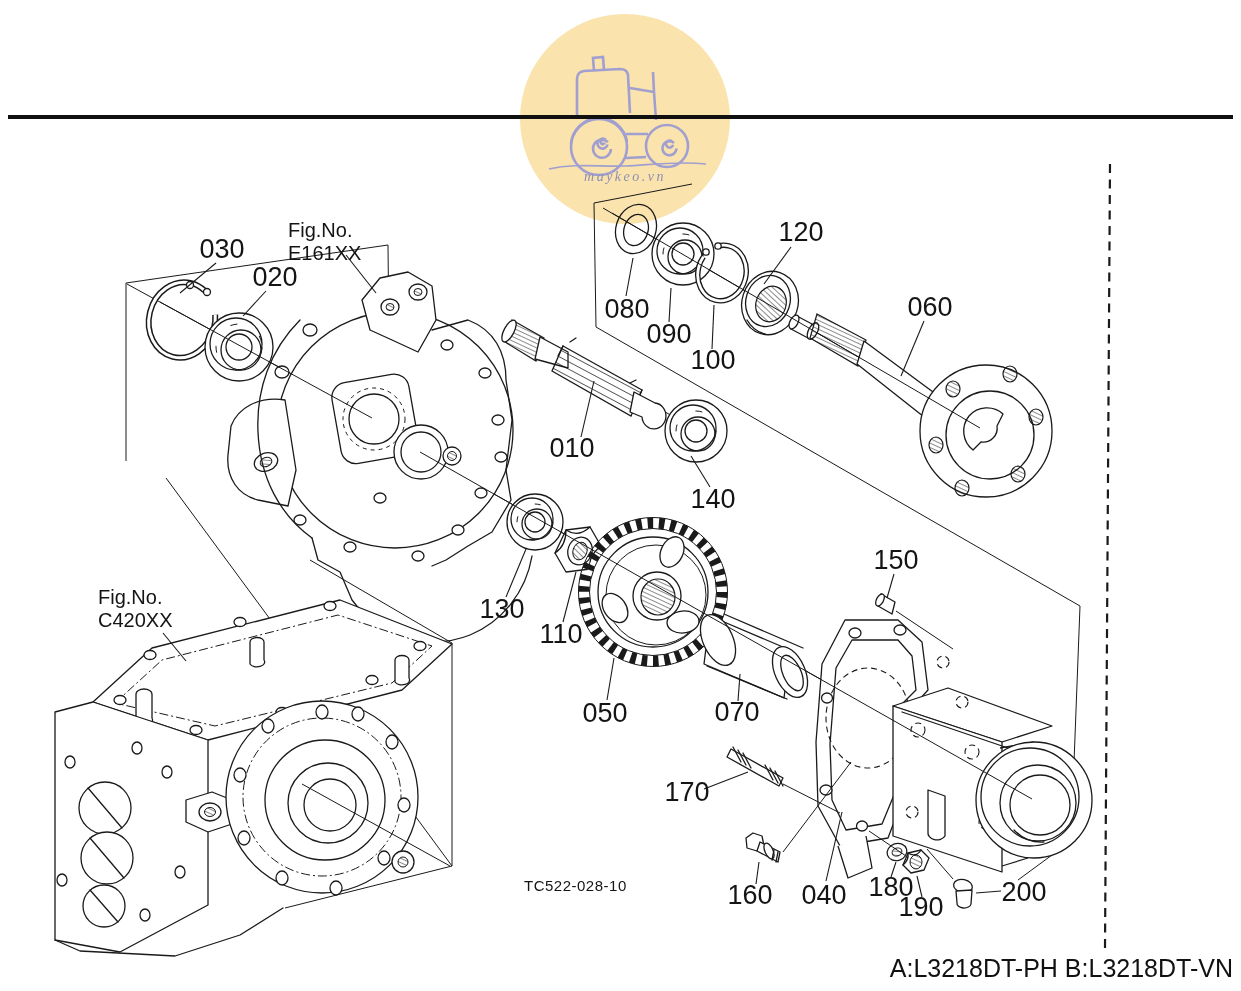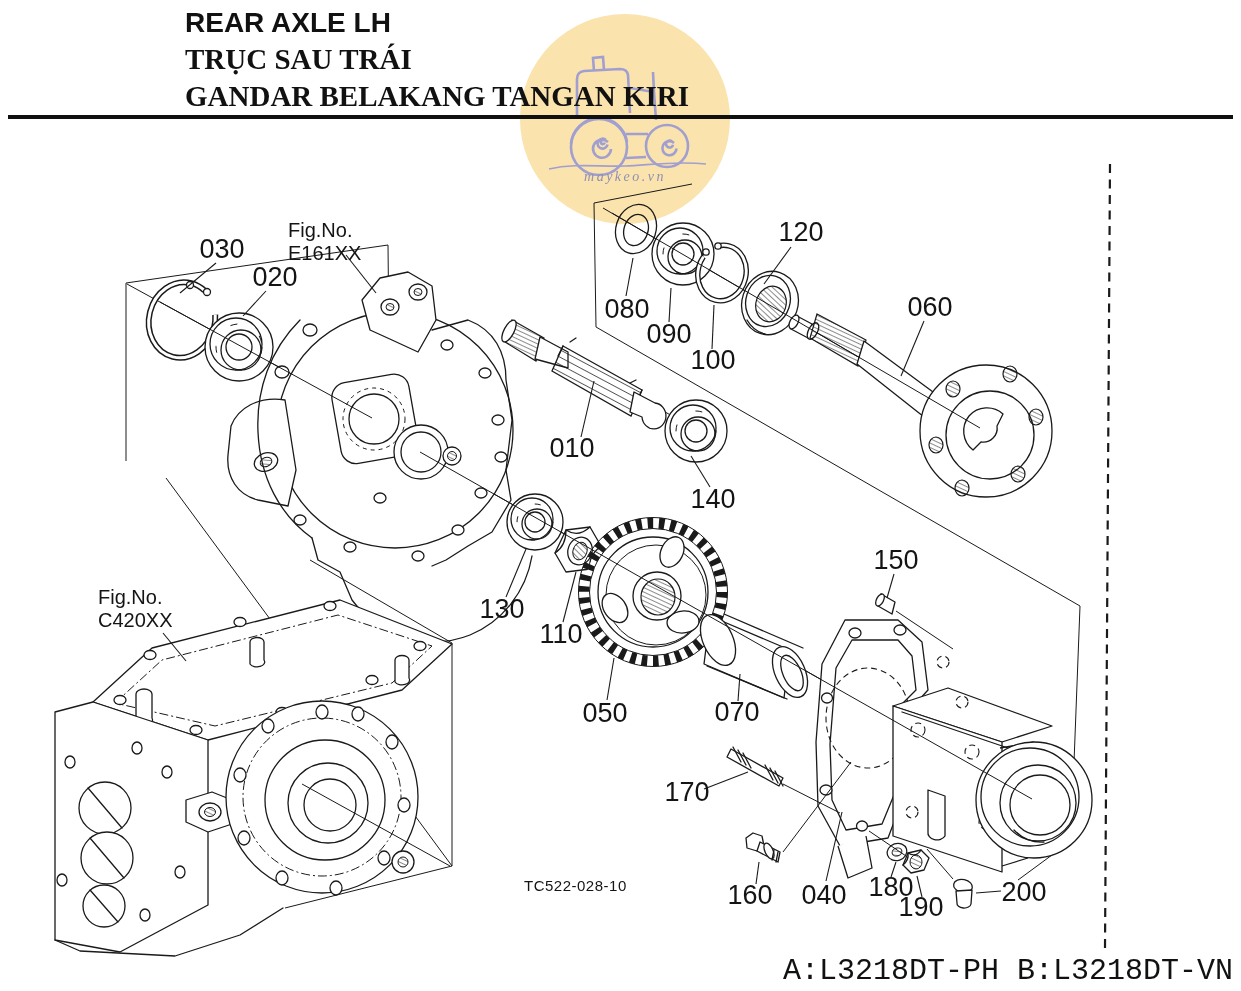--- a/index.html
+++ b/index.html
@@ -9,22 +9,22 @@
   
   .hdr-code{position:absolute;left:20px;top:34px;font-size:46px;font-weight:bold;
             letter-spacing:-1px;font-family:"Liberation Sans",sans-serif;z-index:5;}
   .hdr-l1{position:absolute;left:185px;top:7px;font-size:28px;font-weight:bold;
           font-family:"Liberation Sans",sans-serif;z-index:5;}
   .hdr-l2{position:absolute;left:185px;top:43px;font-size:29px;font-weight:bold;
           font-family:"Liberation Serif",serif;z-index:5;}
   .hdr-l3{position:absolute;left:185px;top:80px;font-size:29px;font-weight:bold;
           font-family:"Liberation Serif",serif;z-index:5;}
   .hdr-rule{position:absolute;left:8px;top:115px;width:1225px;height:4px;background:#101010;z-index:6;}
-  .ftr{position:absolute;right:8px;top:954px;font-size:30px;z-index:5;
-       font-family:Liberation Mono, monospace;}
+  .ftr{position:absolute;right:8px;top:954px;font-size:25px;z-index:5;
+       font-family:Liberation Sans, sans-serif;}
   
   .ln{stroke:#1a1a1a;stroke-width:1.3;fill:none;stroke-linecap:round;stroke-linejoin:round;}
   .lnf{stroke:#1a1a1a;stroke-width:1.3;fill:#fff;stroke-linejoin:round;}
   .thin{stroke:#1a1a1a;stroke-width:1;fill:none;}
   .lead{stroke:#1a1a1a;stroke-width:1.1;fill:none;}
   .dash{stroke:#1a1a1a;stroke-width:1.1;fill:none;stroke-dasharray:6 4;}
   .dashdot{stroke:#1a1a1a;stroke-width:1;fill:none;stroke-dasharray:9 3 2 3;}
   .lbl{font-family:"Liberation Sans",sans-serif;font-size:27px;fill:#141414;}
   .fig{font-family:"Liberation Sans",sans-serif;font-size:20px;fill:#141414;}
   .codetxt{font-family:"Liberation Sans",sans-serif;font-size:15px;fill:#141414;letter-spacing:.5px;}
@@ -428,19 +428,16 @@
 
   <g>
     <text class="fig" x="288" y="237">Fig.No.</text>
     <text class="fig" x="288" y="260">E161XX</text>
     <text class="fig" x="98" y="604">Fig.No.</text>
     <text class="fig" x="98" y="627">C420XX</text>
     <text class="codetxt" x="524" y="891">TC522-028-10</text>
   </g>
 </svg>
 
-  <div class="hdr-l1">REAR AXLE LH</div>
-  <div class="hdr-l2">TRỤC SAU TRÁI</div>
-  <div class="hdr-l3">GANDAR BELAKANG TANGAN KIRI</div>
   <div class="hdr-rule"></div>
 
   <div class="ftr">A:L3218DT-PH B:L3218DT-VN</div>
 </div>
 
 </body></html>

